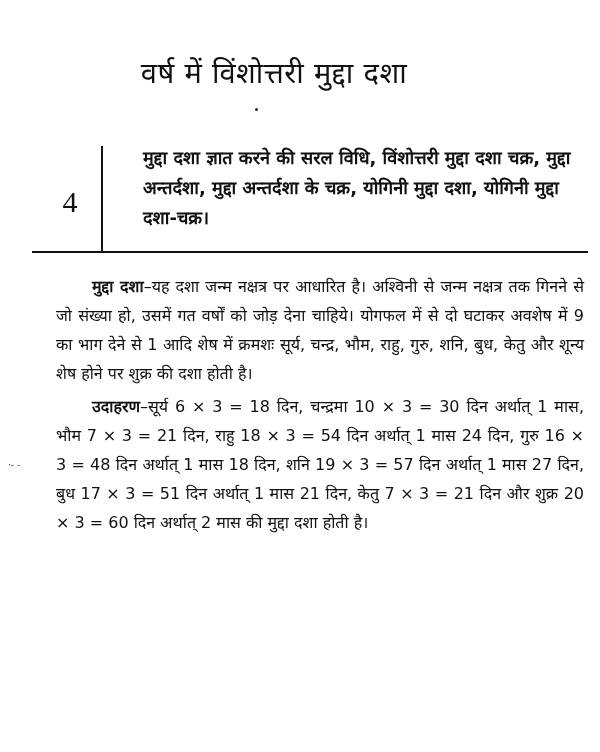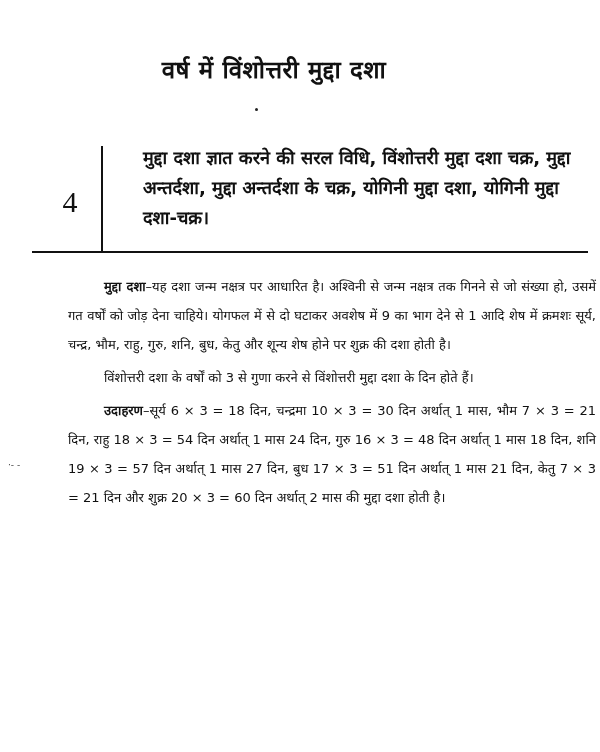--- a/index.html
+++ b/index.html
@@ -3,43 +3,43 @@
 <meta charset="utf-8">
 <style>
   html, body { margin: 0; padding: 0; background: #ffffff; }
   body {
     width: 600px; height: 752px; overflow: hidden; position: relative;
     font-family: "DejaVu Sans", "Liberation Sans", sans-serif;
     color: #111111;
   }
   .title {
     position: absolute; left: 0; top: 52px; width: 548px;
-    text-align: center; font-size: 24px; font-weight: bold; letter-spacing: 0.5px;
+    text-align: center; font-size: 29px; font-weight: normal; letter-spacing: 0.5px;
   }
   .dot {
     position: absolute; left: 255px; top: 108px; width: 3px; height: 3px;
     background: #222; border-radius: 50%;
   }
   .chapter-num {
     position: absolute; left: 50px; top: 185px; width: 40px;
     text-align: center; font-family: "Liberation Serif", serif; font-size: 30px;
   }
   .vline {
     position: absolute; left: 101px; top: 146px; width: 2px; height: 106px; background: #111;
   }
   .hrule {
     position: absolute; left: 32px; top: 251px; width: 556px; height: 2px; background: #111;
   }
   .summary {
     position: absolute; left: 143px; top: 143px; width: 440px;
     font-size: 18px; font-weight: bold; line-height: 30px;
   }
   .body-text {
-    position: absolute; left: 68px; top: 272px; width: 528px;
-    font-size: 13px; line-height: 29px; text-align: justify;
+    position: absolute; left: 56px; top: 272px; width: 528px;
+    font-size: 16px; line-height: 29px; text-align: justify;
   }
   .body-text p { margin: 0 0 4px 0; text-indent: 36px; }
   .body-text b { font-weight: bold; }
   .artifact {
     position: absolute; left: 8px; top: 460px; font-size: 9px; color: #444;
   }
 </style>
 </head>
 <body>
 
@@ -48,15 +48,14 @@
 
 <div class="chapter-num">4</div>
 <div class="vline"></div>
 <div class="summary">मुद्दा दशा ज्ञात करने की सरल विधि, विंशोत्तरी मुद्दा दशा चक्र, मुद्दा अन्तर्दशा, मुद्दा अन्तर्दशा के चक्र, योगिनी मुद्दा दशा, योगिनी मुद्दा दशा-चक्र।</div>
 <div class="hrule"></div>
 
 <div class="artifact">·- -</div>
 
 <div class="body-text">
   <p><b>मुद्दा दशा</b><span>–यह दशा जन्म नक्षत्र पर आधारित है। अश्विनी से जन्म नक्षत्र तक गिनने से जो संख्या हो, उसमें गत वर्षों को जोड़ देना चाहिये। योगफल में से दो घटाकर अवशेष में 9 का भाग देने से 1 आदि शेष में क्रमशः सूर्य, चन्द्र, भौम, राहु, गुरु, शनि, बुध, केतु और शून्य शेष होने पर शुक्र की दशा होती है।</span></p>
-  <p><span>विंशोत्तरी दशा के वर्षों को 3 से गुणा करने से विंशोत्तरी मुद्दा दशा के दिन होते हैं।</span></p>
   <p><b>उदाहरण</b><span>–सूर्य 6 × 3 = 18 दिन, चन्द्रमा 10 × 3 = 30 दिन अर्थात् 1 मास, भौम 7 × 3 = 21 दिन, राहु 18 × 3 = 54 दिन अर्थात् 1 मास 24 दिन, गुरु 16 × 3 = 48 दिन अर्थात् 1 मास 18 दिन, शनि 19 × 3 = 57 दिन अर्थात् 1 मास 27 दिन, बुध 17 × 3 = 51 दिन अर्थात् 1 मास 21 दिन, केतु 7 × 3 = 21 दिन और शुक्र 20 × 3 = 60 दिन अर्थात् 2 मास की मुद्दा दशा होती है।</span></p>
 </div>
 
 </body></html>

